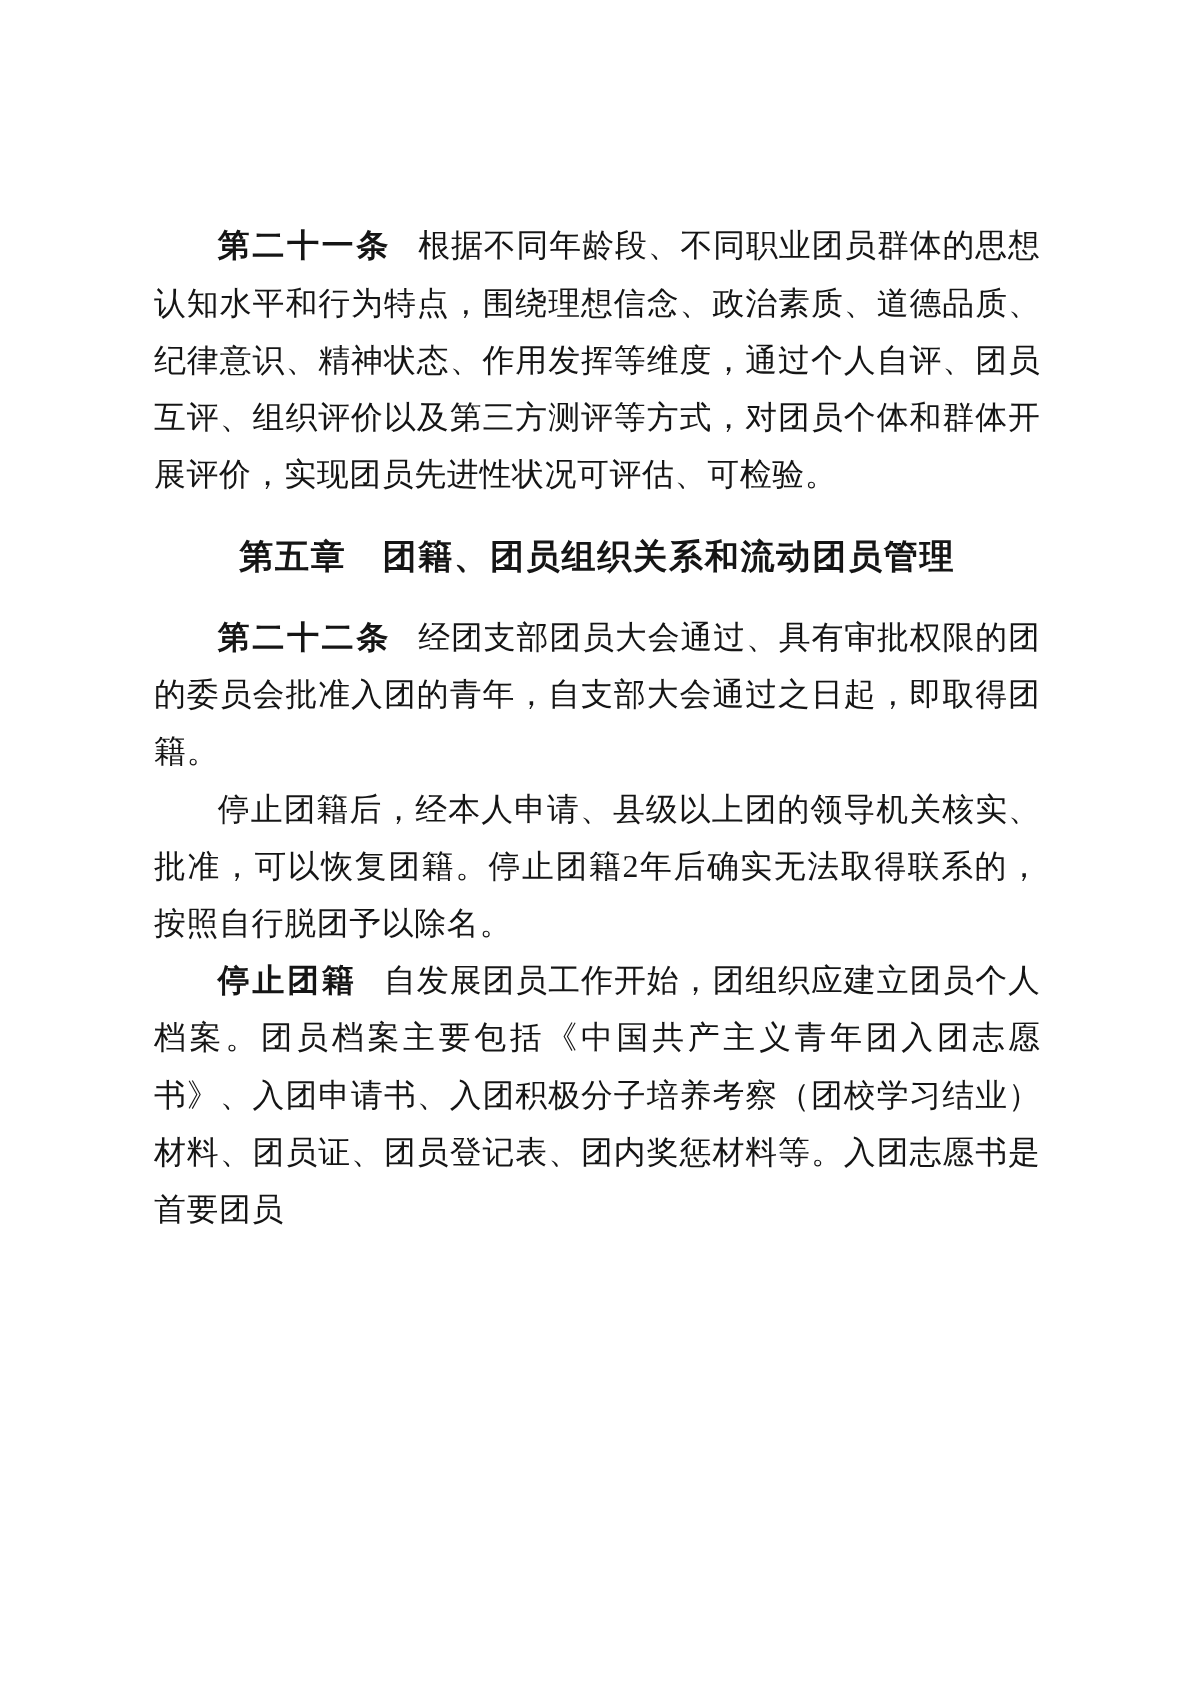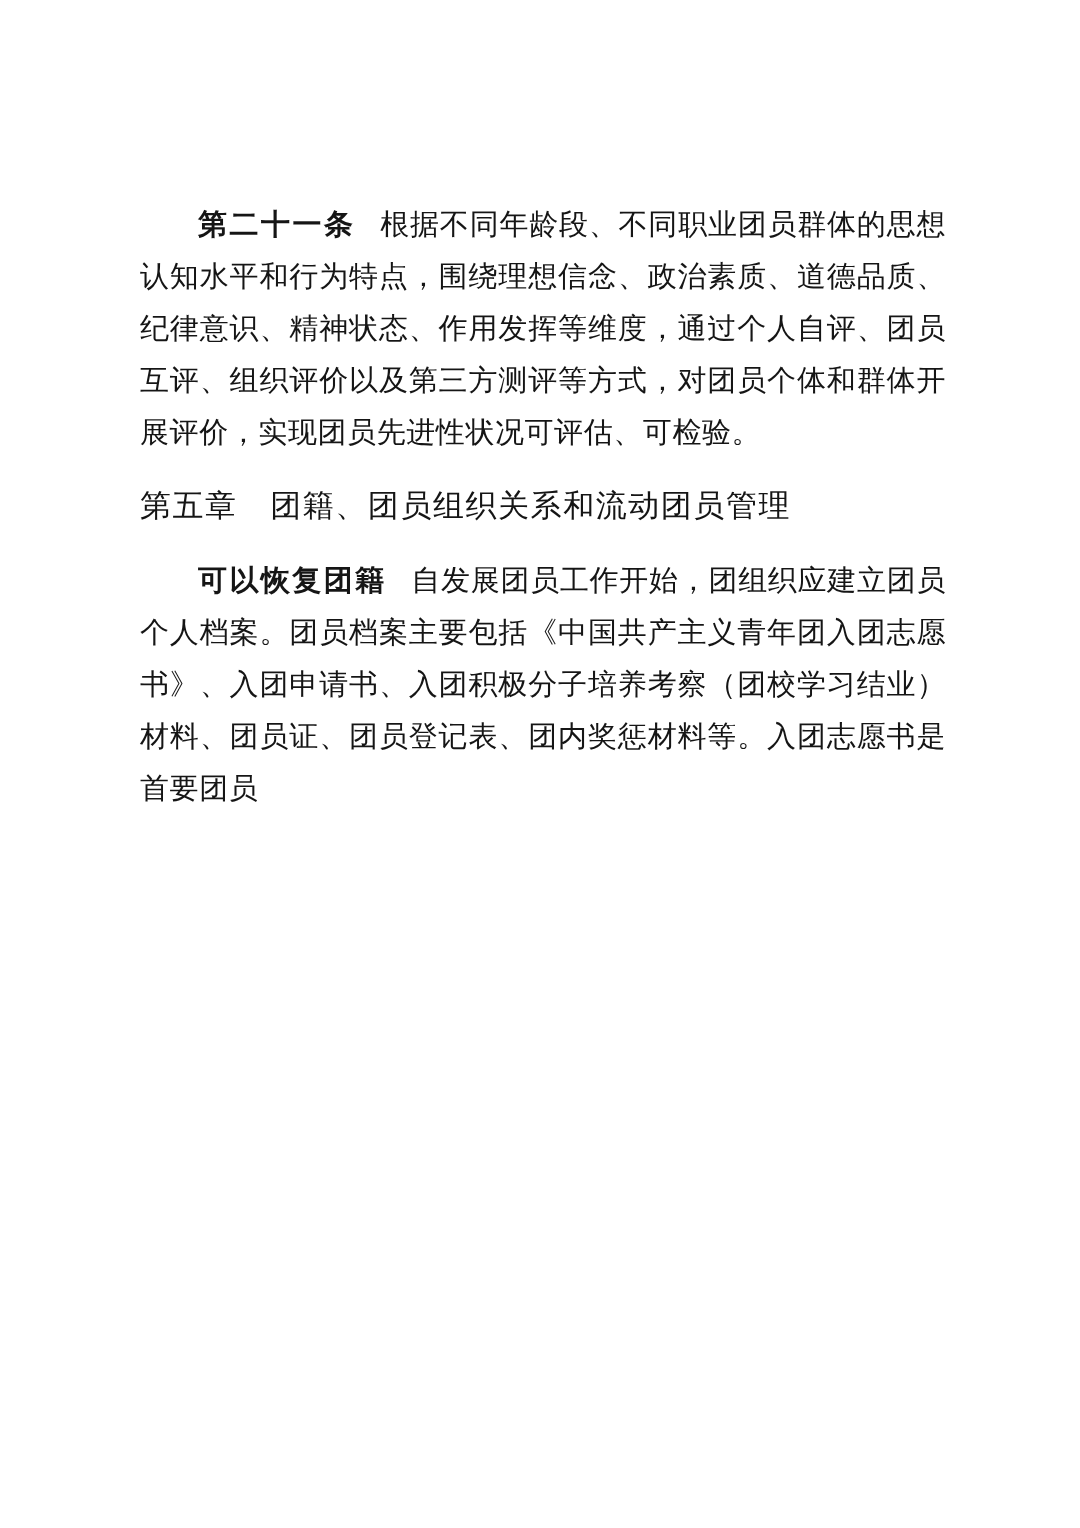--- a/index.html
+++ b/index.html
@@ -29,22 +29,22 @@
     word-break: break-all;
   }
   .para .lead {
     font-weight: bold;
     margin-right: 0.85em;
     letter-spacing: 0.08em;
   }
   .chapter {
     font-size: 31px;
     line-height: 52px;
-    font-weight: normal;
-    text-align: left;
+    font-weight: bold;
+    text-align: center;
     margin-top: 22px;
     margin-bottom: 22px;
     letter-spacing: 0.05em;
   }
   .footer {
     position: absolute;
     right: 145px;
     top: 1392px;
     font-size: 28px;
     letter-spacing: 0.12em;
@@ -63,25 +63,27 @@
 </head>
 <body>
 
 <div class="page">
   <div class="content">
 
     <p class="para"><b class="lead">第二十一条</b><span>根据不同年龄段、不同职业团员群体的思想认知水平和行为特点，围绕理想信念、政治素质、道德品质、纪律意识、精神状态、作用发挥等维度，通过个人自评、团员互评、组织评价以及第三方测评等方式，对团员个体和群体开展评价，实现团员先进性状况可评估、可检验。</span></p>
 
     <h2 class="chapter">第五章　团籍、团员组织关系和流动团员管理</h2>
 
+    <p class="para"><b class="lead">第二十二条</b><span>经团支部团员大会通过、具有审批权限的团的委员会批准入团的青年，自支部大会通过之日起，即取得团籍。</span></p>
 
 
+    <p class="para">停止团籍后，经本人申请、县级以上团的领导机关核实、批准，可以恢复团籍。停止团籍2年后确实无法取得联系的，按照自行脱团予以除名。</p>
 
 
-    <p class="para"><b class="lead">可以恢复团籍</b><span>自发展团员工作开始，团组织应建立团员个人档案。团员档案主要包括《中国共产主义青年团入团志愿书》、入团申请书、入团积极分子培养考察（团校学习结业）材料、团员证、团员登记表、团内奖惩材料等。入团志愿书是首要团员</span></p>
+    <p class="para"><b class="lead">停止团籍</b><span>自发展团员工作开始，团组织应建立团员个人档案。团员档案主要包括《中国共产主义青年团入团志愿书》、入团申请书、入团积极分子培养考察（团校学习结业）材料、团员证、团员登记表、团内奖惩材料等。入团志愿书是首要团员</span></p>
 
   </div>
 
   <div class="footer">
     <span>— 9 —</span>
   </div>
 
   <div class="artifact-dot"></div>
 </div>
 

